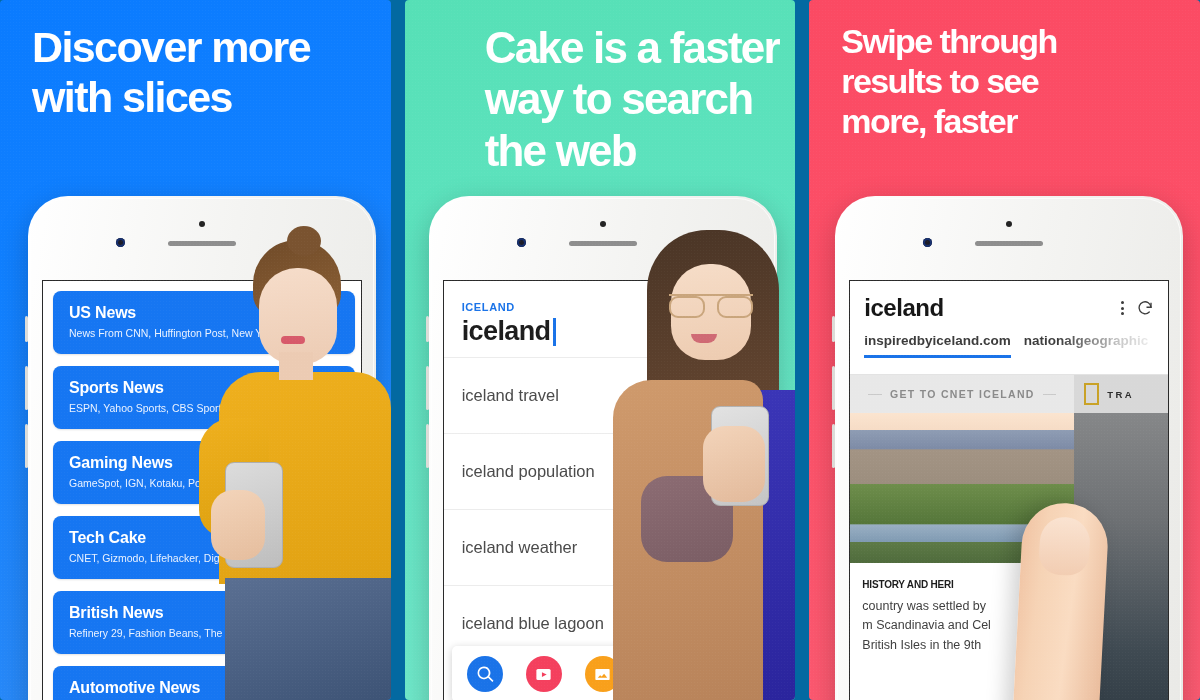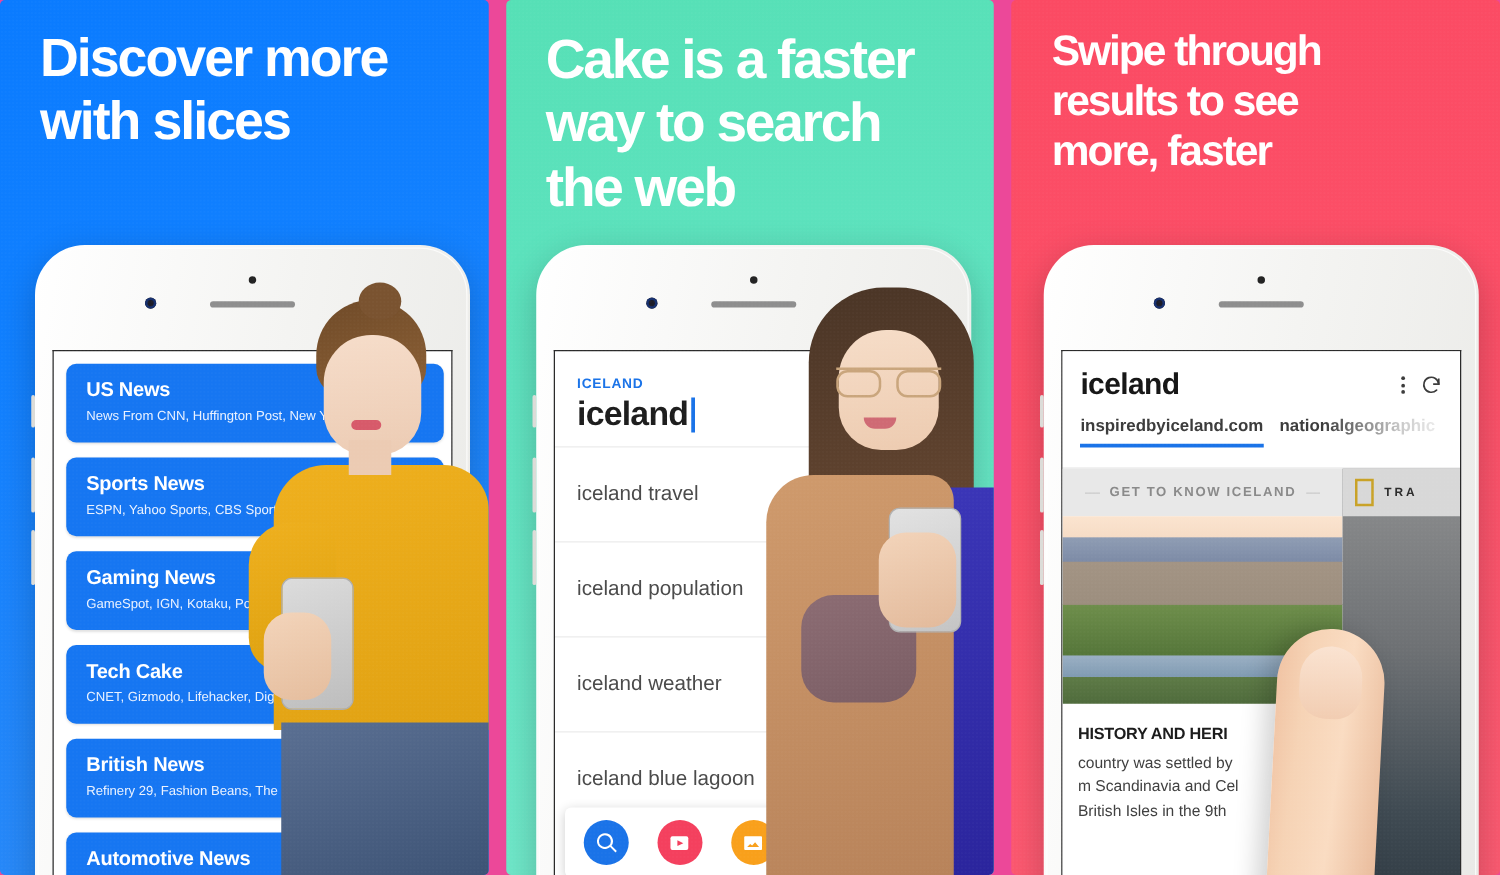--- a/index.html
+++ b/index.html
@@ -6,22 +6,21 @@
   html, body {
     width: 1200px; height: 700px;
     background: #000;
     font-family: "Liberation Sans", sans-serif;
     overflow: hidden;
   }
   .screens {
     display: flex;
     width: 1200px; height: 700px;
     gap: 14px;
-    background: #ec4899;
-    justify-content: flex-end;
+    background: #0369a1;
   }
   .panel {
     position: relative;
     flex: 1 1 0;
     height: 700px;
     overflow: hidden;
     border-radius: 4px;
   }
 
   
@@ -35,21 +34,21 @@
     left: 32px; top: 22px;
     width: 340px;
     color: #fff;
     font-weight: 700;
     font-size: 43px;
     line-height: 1.17;
     letter-spacing: -1.6px;
     z-index: 6;
     white-space: pre-line;
   }
-  .panel-2 .headline { font-size: 44px; letter-spacing: -1.8px; }
+  .panel-2 .headline { font-size: 44px; letter-spacing: -1.8px; margin-left: 48px; }
   .panel-3 .headline { font-size: 34px; letter-spacing: -1.6px; }
 
   
   .phone {
     position: absolute;
     left: 28px;
     top: 196px;
     width: 348px;
     height: 560px;
     background: linear-gradient(100deg,#ffffff 0%,#f4f4f2 48%,#e9e9e6 100%);
@@ -189,21 +188,21 @@
       linear-gradient(180deg,transparent 0%,transparent 74%,#9bb0c4 74%,#7f9ab2 86%,#5d7a46 86%,#4f6b3c 100%);
   }
   .hero-photo .houses {
     position: relative; top: 92px; left: 28px; width: 120px; height: 22px;
     background:
       linear-gradient(180deg,#5a6b7d 0 7px,#fdfdfd 7px 22px) 34px 0/52px 22px no-repeat,
       linear-gradient(180deg,#66707f 0 6px,#fbfbfb 6px 22px) 8px 4px/20px 18px no-repeat,
       linear-gradient(180deg,#5f6b7a 0 6px,#fafafa 6px 22px) 92px 5px/24px 17px no-repeat;
   }
   .art-title {
-    font-size: 13px; font-weight: 700; color: #1b1b1b;
+    font-size: 10px; font-weight: 700; color: #1b1b1b;
     padding: 16px 12px 0 12px; letter-spacing: -.2px; white-space: nowrap;
   }
   .art-body {
     font-size: 12.5px; color: #3f3f3f; line-height: 1.55;
     padding: 7px 12px 0 12px; white-space: pre-line;
   }
   .card-next {
     width: 100px; flex: none; position: relative; overflow: hidden;
     background: linear-gradient(180deg,#8e8f90 0%,#6e7174 30%,#3f4a52 58%,#16212b 100%);
   }
@@ -459,21 +458,21 @@
             <span class="res-tab active">inspiredbyiceland.com</span>
             <span class="res-tab fade">nationalgeographic</span>
           </div>
         </div>
         <div class="res-divider"></div>
 
         <div class="card-strip">
           <div class="card-main">
             <div class="brandbar">
               <span class="line"></span>
-              <span>GET TO KNOW ICELAND</span>
+              <span>GET TO CNET ICELAND</span>
               <span class="line"></span>
             </div>
             <div class="hero-photo">
               <span class="houses"></span>
             </div>
             <div class="art-title">HISTORY AND HERI</div>
             <div class="art-body">country was settled by
 m Scandinavia and Cel
 British Isles in the 9th</div>
           </div>

